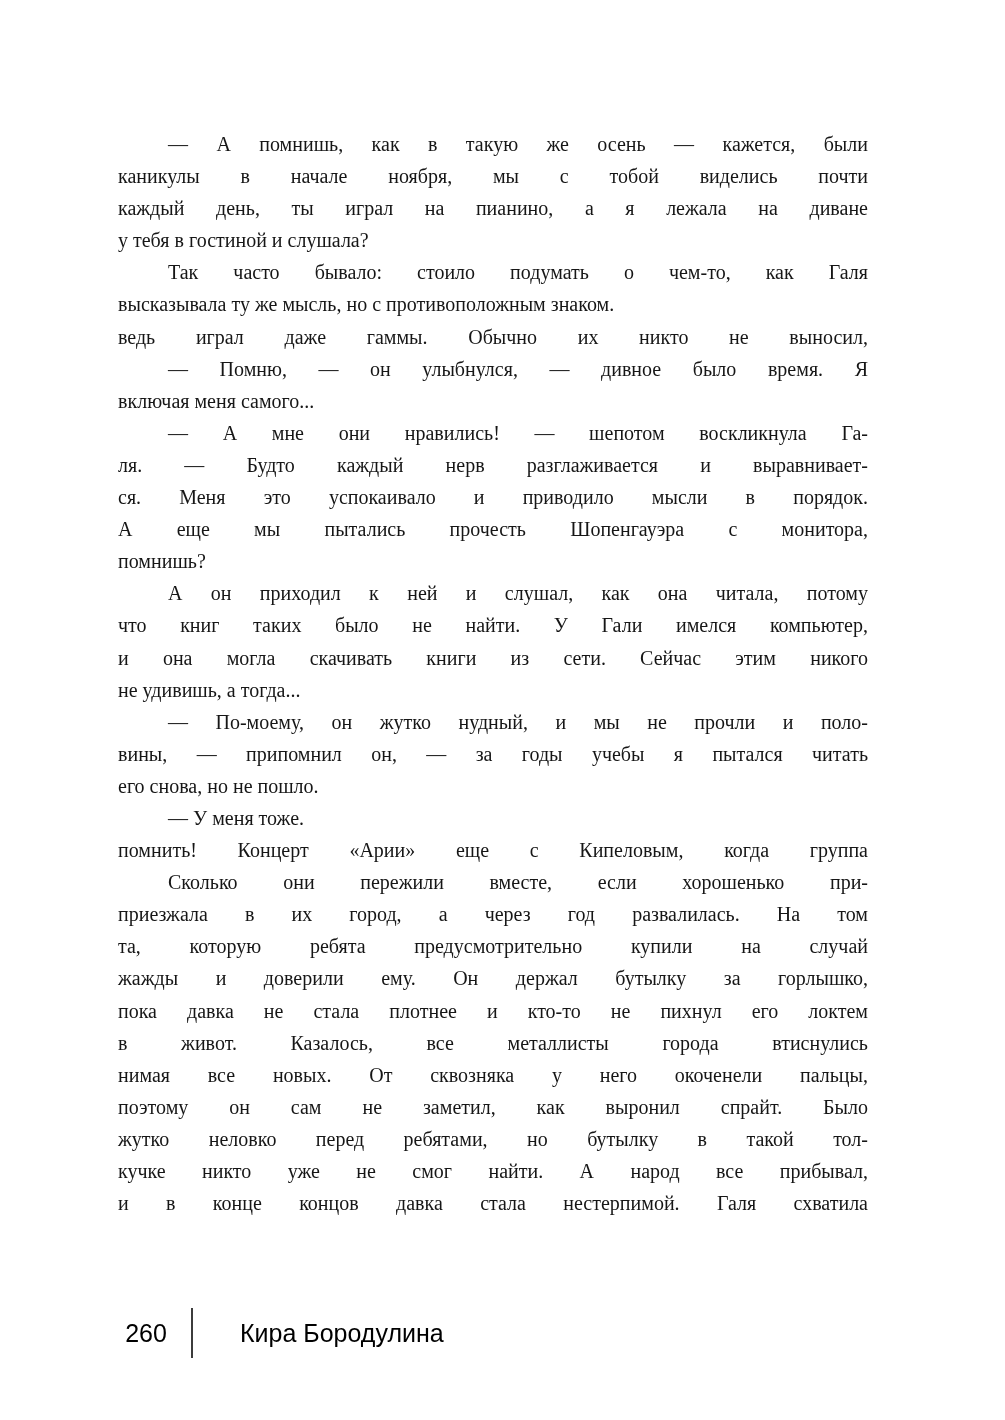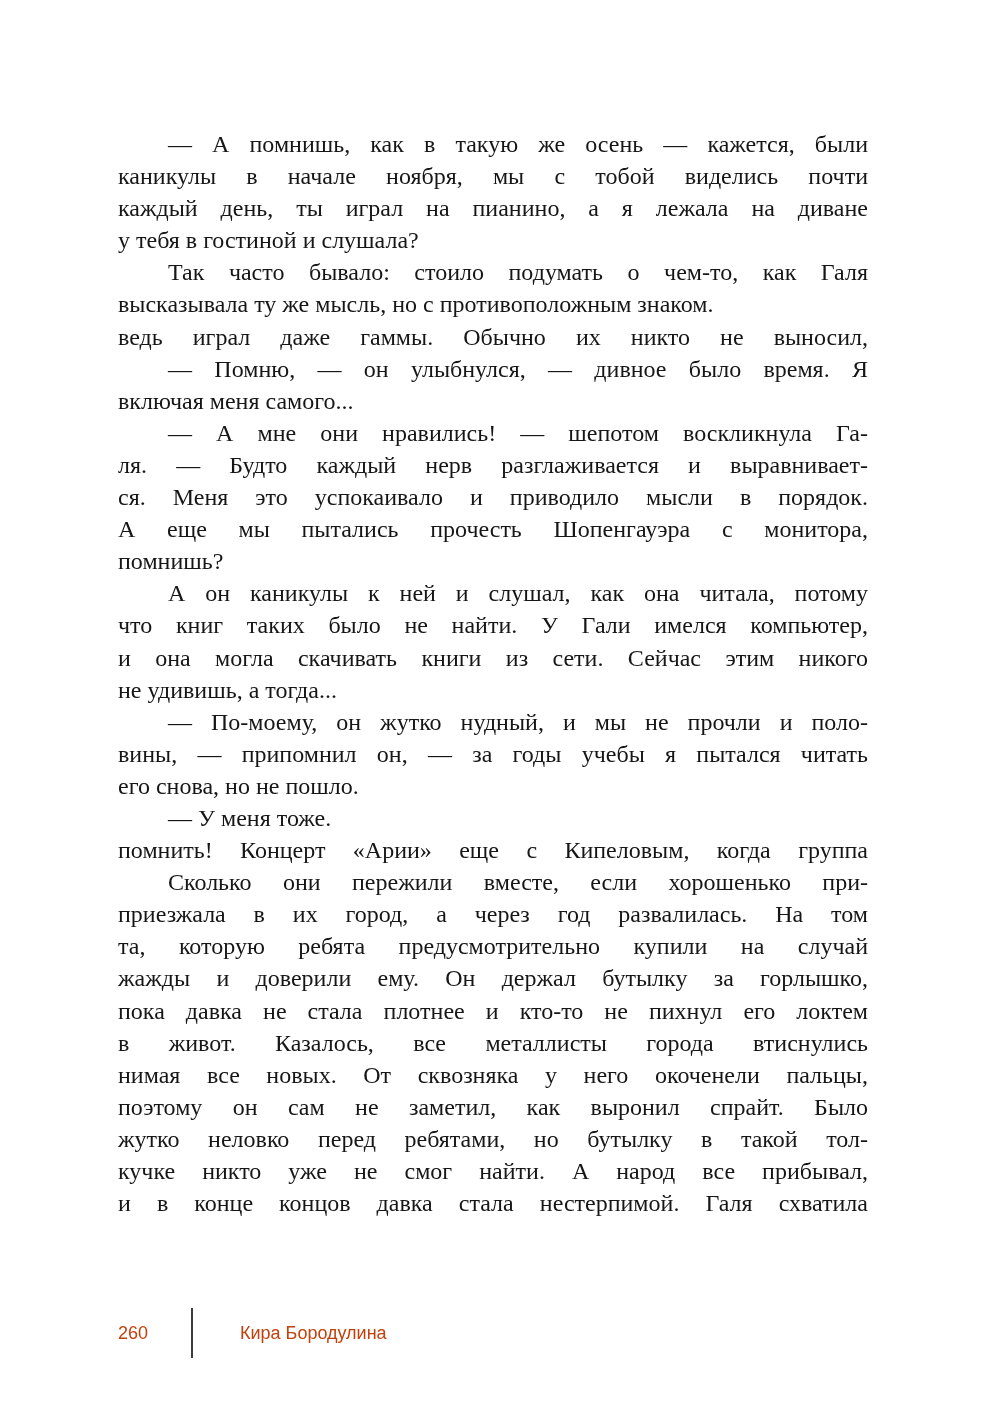--- a/index.html
+++ b/index.html
@@ -8,41 +8,42 @@
     background: #ffffff;
     position: relative;
     font-family: "Liberation Serif", serif;
     overflow: hidden;
   }
   .text-block {
     position: absolute;
     left: 118px; top: 128px;
     width: 750px;
     color: #161616;
-    font-size: 24px;
+    font-size: 20px;
     line-height: 32.1px;
   }
   .para { margin: 0; padding: 0; }
   .line {
     display: block;
     text-align: justify;
     text-align-last: justify;
     white-space: normal;
   }
   .line.indent { text-indent: 50px; }
   .line.end { text-align: left; text-align-last: left; }
   .footer {
     position: absolute;
     left: 118px; top: 1308px;
     height: 50px;
     display: flex;
     align-items: center;
     font-family: "Liberation Sans", sans-serif;
-    font-size: 18px;
-    color: #c2410c;
+    font-size: 25px;
+    color: #000000;
+    text-align: center;
   }
   .pagenum { display: inline-block; width: 56px; }
   .rule { width: 2px; height: 50px; background: #3c3c3c; margin-left: 17px; }
   .author { margin-left: 47px; }
 </style>
 </head>
 <body>
 
 <main class="text-block">
 
@@ -66,21 +67,21 @@
 
   <p class="para">
     <span class="line indent">— А мне они нравились! — шепотом воскликнула Га-</span>
     <span class="line">ля. — Будто каждый нерв разглаживается и выравнивает-</span>
     <span class="line">ся. Меня это успокаивало и приводило мысли в порядок.</span>
     <span class="line">А еще мы пытались прочесть Шопенгауэра с монитора,</span>
     <span class="line end">помнишь?</span>
   </p>
 
   <p class="para">
-    <span class="line indent">А он каникулы к ней и слушал, как она читала, потому</span>
+    <span class="line indent">А он приходил к ней и слушал, как она читала, потому</span>
     <span class="line">что книг таких было не найти. У Гали имелся компьютер,</span>
     <span class="line">и она могла скачивать книги из сети. Сейчас этим никого</span>
     <span class="line end">не удивишь, а тогда...</span>
   </p>
 
   <p class="para">
     <span class="line indent">— По-моему, он жутко нудный, и мы не прочли и поло-</span>
     <span class="line">вины, — припомнил он, — за годы учебы я пытался читать</span>
     <span class="line end">его снова, но не пошло.</span>
   </p>

